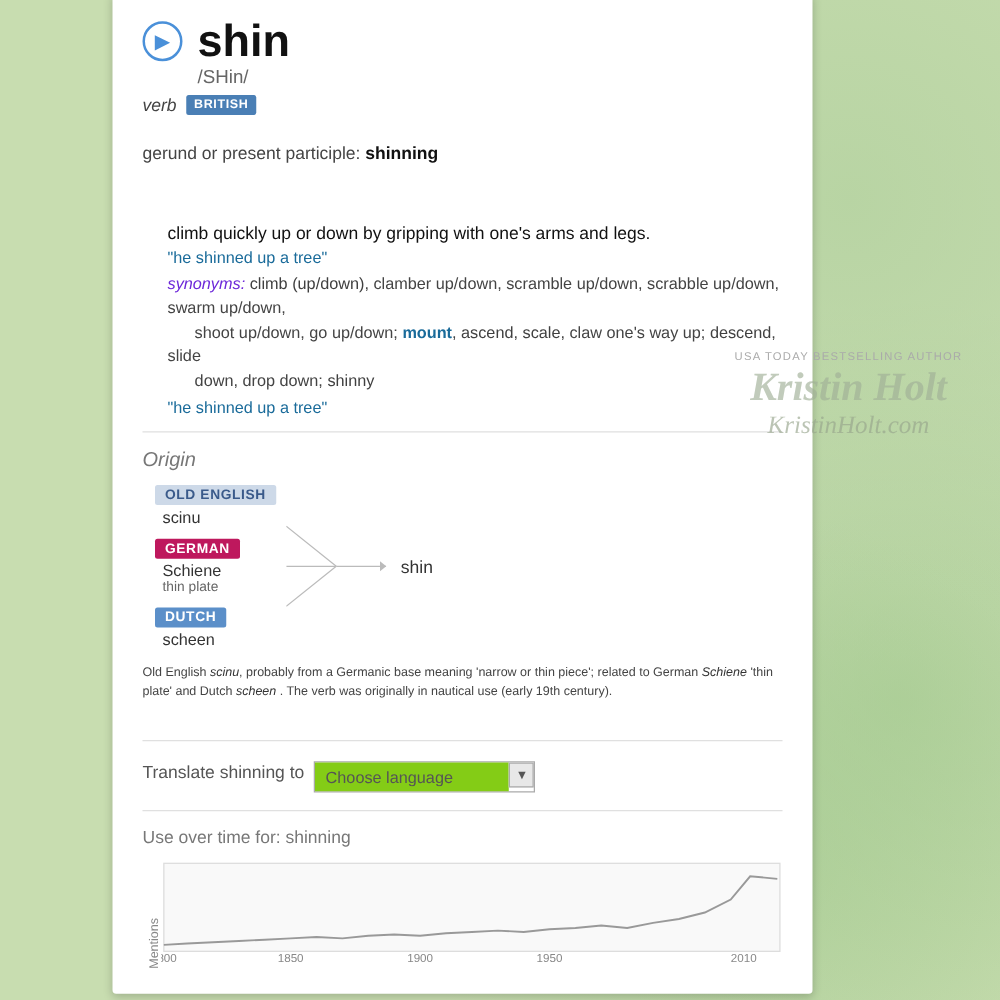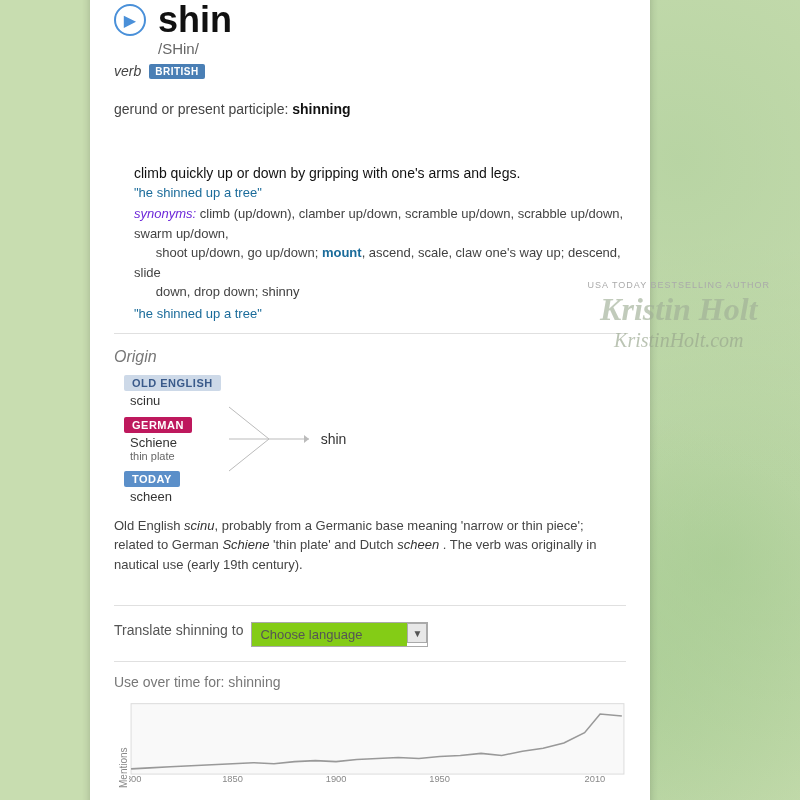--- a/index.html
+++ b/index.html
@@ -71,21 +71,20 @@
       line-height: 1;
     }
     .pronunciation {
       color: #666;
       font-size: 15px;
       margin-bottom: 6px;
       margin-left: 44px;
     }
     .pos-line {
       display: flex;
-      align-items: center;
       gap: 8px;
       margin-bottom: 22px;
     }
     .pos-label {
       font-style: italic;
       color: #444;
       font-size: 14px;
     }
     .badge {
       background: #4a7fb5;
@@ -186,21 +185,21 @@
       margin-left: 2px;
     }
     .tree-result {
       font-size: 14px;
       color: #333;
       margin-left: 4px;
     }
 
     
     .origin-desc {
-      font-size: 13px;
+      font-size: 10px;
       color: #444;
       line-height: 1.5;
       margin-bottom: 31px;
     }
     .origin-italic {
       font-style: italic;
       color: #333;
     }
 
     
@@ -306,21 +305,21 @@
           <div class="tree-word" style="margin-left: 6px;">scinu</div>
         </div>
 
         <div style="margin-bottom: 8px;">
           <span class="lang-badge lang-german">GERMAN</span>
           <div class="tree-word" style="margin-left: 6px;">Schiene</div>
           <div class="tree-subword" style="margin-left: 6px;">thin plate</div>
         </div>
 
         <div>
-          <span class="lang-badge lang-dutch">TODAY</span>
+          <span class="lang-badge lang-dutch">DUTCH</span>
           <div class="tree-word" style="margin-left: 6px;">scheen</div>
         </div>
       </div>
 
       <div style="width:80px; height:100px; position:relative; margin: 0 8px;">
         <svg width="80" height="100">
 
           <line x1="0" y1="18" x2="40" y2="50" stroke="#bbb" stroke-width="1"></line>
 
           <line x1="0" y1="50" x2="40" y2="50" stroke="#bbb" stroke-width="1"></line>

